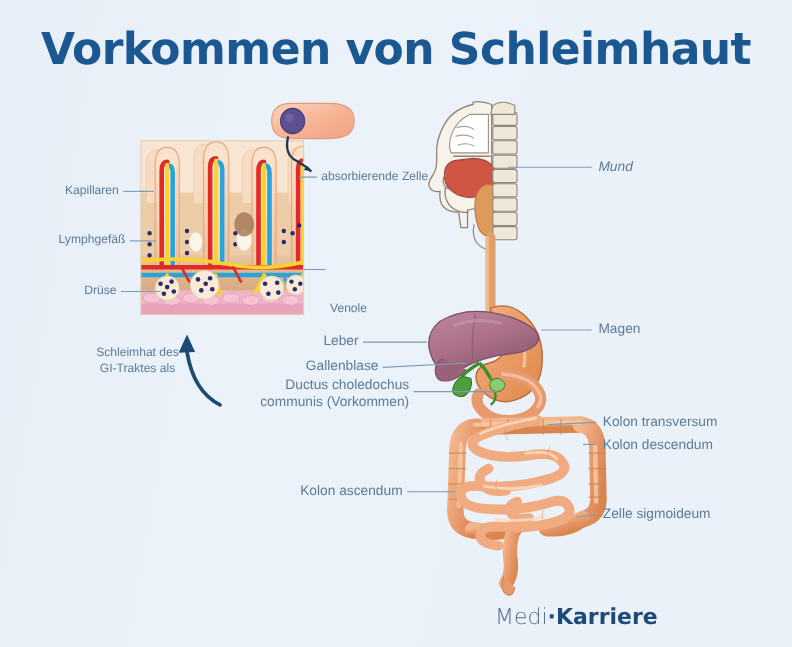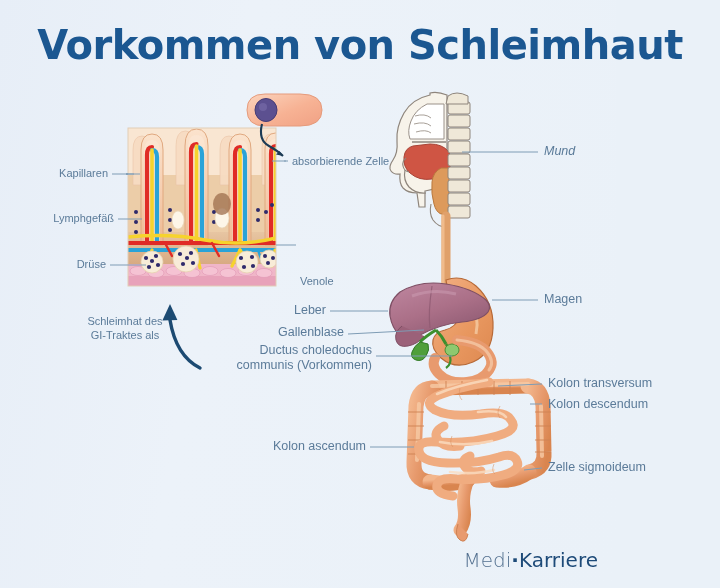--- a/index.html
+++ b/index.html
@@ -35,21 +35,21 @@
   .lbl.r{text-align:right;}
   .lbl.c{text-align:center;}
   #logo{
     position:absolute;right:18px;bottom:16px;
     font-size:20px;
     color:#2a4f74;
     font-family:"DejaVu Sans", sans-serif;
     white-space:nowrap;
   }
   #logo .lt{font-weight:300;color:#53708f;}
-  #logo .bd{font-weight:normal;color:#1d4a78;}
+  #logo .bd{font-weight:bold;color:#1d4a78;}
   #logo .dot{font-weight:bold;color:#1d4a78;}
   svg{display:block;}
   #svgroot{position:absolute;left:0;top:0;}
 </style>
 </head>
 <body>
 
 <div id="stage">
 
   <div id="title">Vorkommen von Schleimhaut</div>

